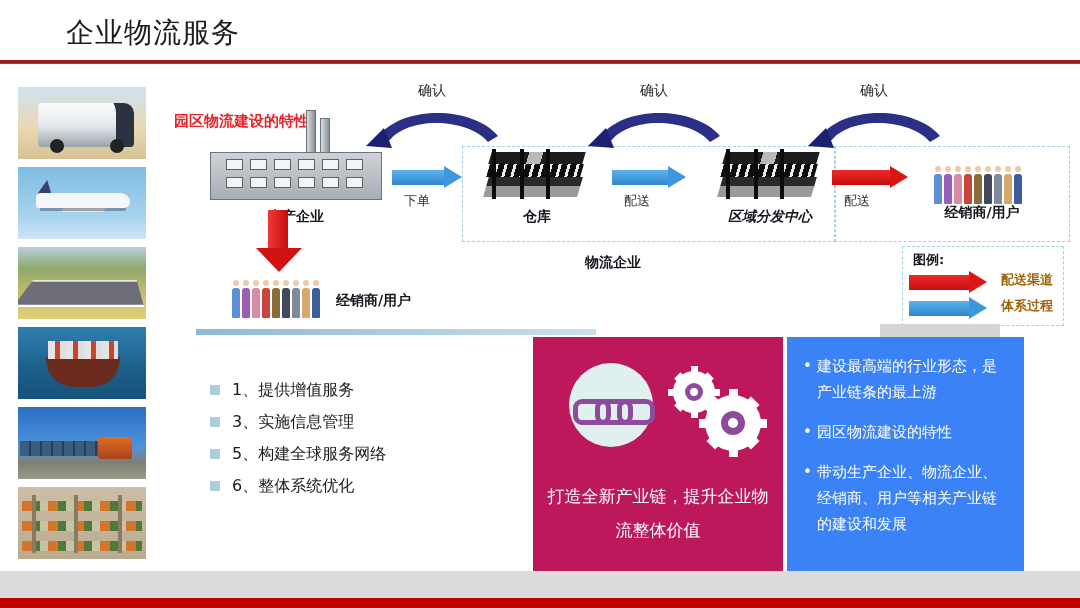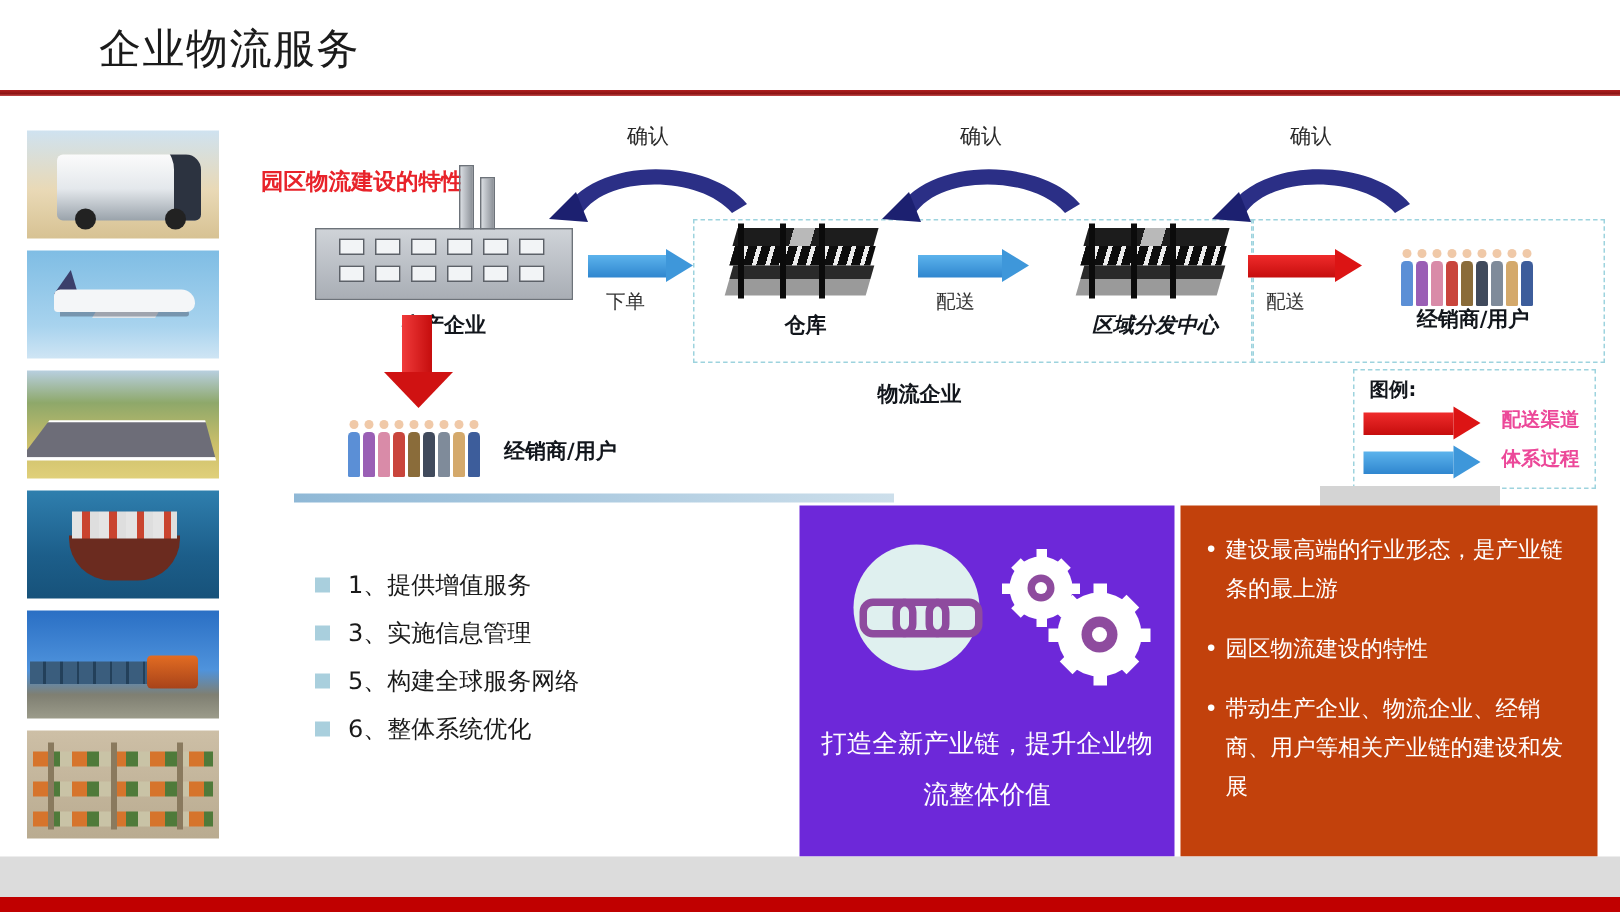--- a/index.html
+++ b/index.html
@@ -146,21 +146,21 @@
     position:absolute;left:425px;top:170px;font-size:14px;font-weight:bold;color:#12161c;
     font-family:"DejaVu Sans",sans-serif;
   }
 
   
   .legend{position:absolute;left:742px;top:162px;width:160px;height:78px;border:1.5px dashed #9dd3de;}
   .legend-title{position:absolute;left:10px;top:4px;font-size:13px;font-weight:bold;color:#12161c;
     font-family:"DejaVu Sans",sans-serif;}
   .legend-row{position:absolute;left:6px;height:22px;}
   .lg1{top:24px;} .lg2{top:50px;}
-  .legend-text{position:absolute;left:92px;font-size:13px;font-weight:bold;color:#ec4899;
+  .legend-text{position:absolute;left:92px;font-size:13px;font-weight:bold;color:#a16207;
     font-family:Liberation Serif, serif;white-space:nowrap;}
 
   
   .down-arrow{position:absolute;left:96px;top:126px;width:46px;height:64px;}
   .down-arrow .dshaft{position:absolute;left:12px;top:0;width:20px;height:40px;
     background:linear-gradient(to right,#f03a3a,#c50d0d);}
   .down-arrow .dhead{position:absolute;left:0;top:38px;width:0;height:0;
     border-left:23px solid transparent;border-right:23px solid transparent;border-top:24px solid #d01212;}
   .down-arrow .dshadow{position:absolute;left:20px;top:6px;width:18px;height:40px;background:#c9c9c9;z-index:-1;}
   .down-arrow .dshadow-h{position:absolute;left:8px;top:44px;width:0;height:0;
@@ -170,41 +170,41 @@
   .list-rule{position:absolute;left:196px;top:329px;width:400px;height:6px;
     background:linear-gradient(to right,#8fb8d6,#cddfeb);}
   .list-title{position:absolute;left:200px;top:340px;font-size:16px;font-weight:bold;color:#111;
     font-family:"DejaVu Sans",sans-serif;}
   .feature-list{position:absolute;left:210px;top:374px;margin:0;padding:0;list-style:none;}
   .feature-list li{display:flex;align-items:center;height:32px;font-size:16px;color:#1a1a1a;
     font-family:"DejaVu Sans",sans-serif;}
   .feature-list .bullet{width:10px;height:10px;background:#a9cfdd;margin-right:12px;flex:none;}
 
   
-  .purple{position:absolute;left:533px;top:337px;width:250px;height:234px;background:#6d28d9;}
+  .purple{position:absolute;left:533px;top:337px;width:250px;height:234px;background:#be185d;}
   .icons{position:absolute;left:0;top:22px;width:250px;height:92px;}
   .chain{position:absolute;left:36px;top:4px;width:84px;height:84px;border-radius:50%;background:#dff0ef;}
   .chain .lnk{position:absolute;top:36px;width:28px;height:16px;border:5px solid #8e4b9e;border-radius:9px;}
   .chain .l1{left:4px;} .chain .l2{left:26px;} .chain .l3{left:48px;}
   .gear{position:absolute;border-radius:50%;background:#ffffff;}
   .gear:before{content:"";position:absolute;left:50%;top:50%;transform:translate(-50%,-50%);
     border-radius:50%;background:#8e4b9e;}
   .gear:after{content:"";position:absolute;left:50%;top:50%;transform:translate(-50%,-50%);
     border-radius:50%;background:#ffffff;}
   .gear-a{left:140px;top:12px;width:42px;height:42px;
     box-shadow:0 -7px 0 -15px #fff;}
   .gear-a:before{width:18px;height:18px;} .gear-a:after{width:8px;height:8px;}
   .gear-b{left:172px;top:36px;width:56px;height:56px;}
   .gear-b:before{width:24px;height:24px;} .gear-b:after{width:10px;height:10px;}
   .tooth{position:absolute;background:#fff;}
   .purple-text{position:absolute;left:14px;top:142px;width:222px;text-align:center;
     font-size:17px;line-height:34px;color:#ffffff;font-family:"DejaVu Sans",sans-serif;}
 
   
-  .blue{position:absolute;left:787px;top:337px;width:278px;height:234px;background:#c2410c;}
+  .blue{position:absolute;left:787px;top:337px;width:237px;height:234px;background:#3b82f6;}
   .blue ul{margin:0;padding:16px 14px 0 16px;list-style:none;}
   .blue li{position:relative;padding-left:14px;margin-bottom:14px;
     font-size:15px;line-height:26px;color:#ffffff;font-family:"DejaVu Sans",sans-serif;}
   .blue li:before{content:"•";position:absolute;left:0;top:0;color:#fff;font-size:15px;}
 
   
   .grey-tab{position:absolute;left:880px;top:324px;width:120px;height:14px;background:#d4d4d4;}
 </style>
 </head>
 <body>

